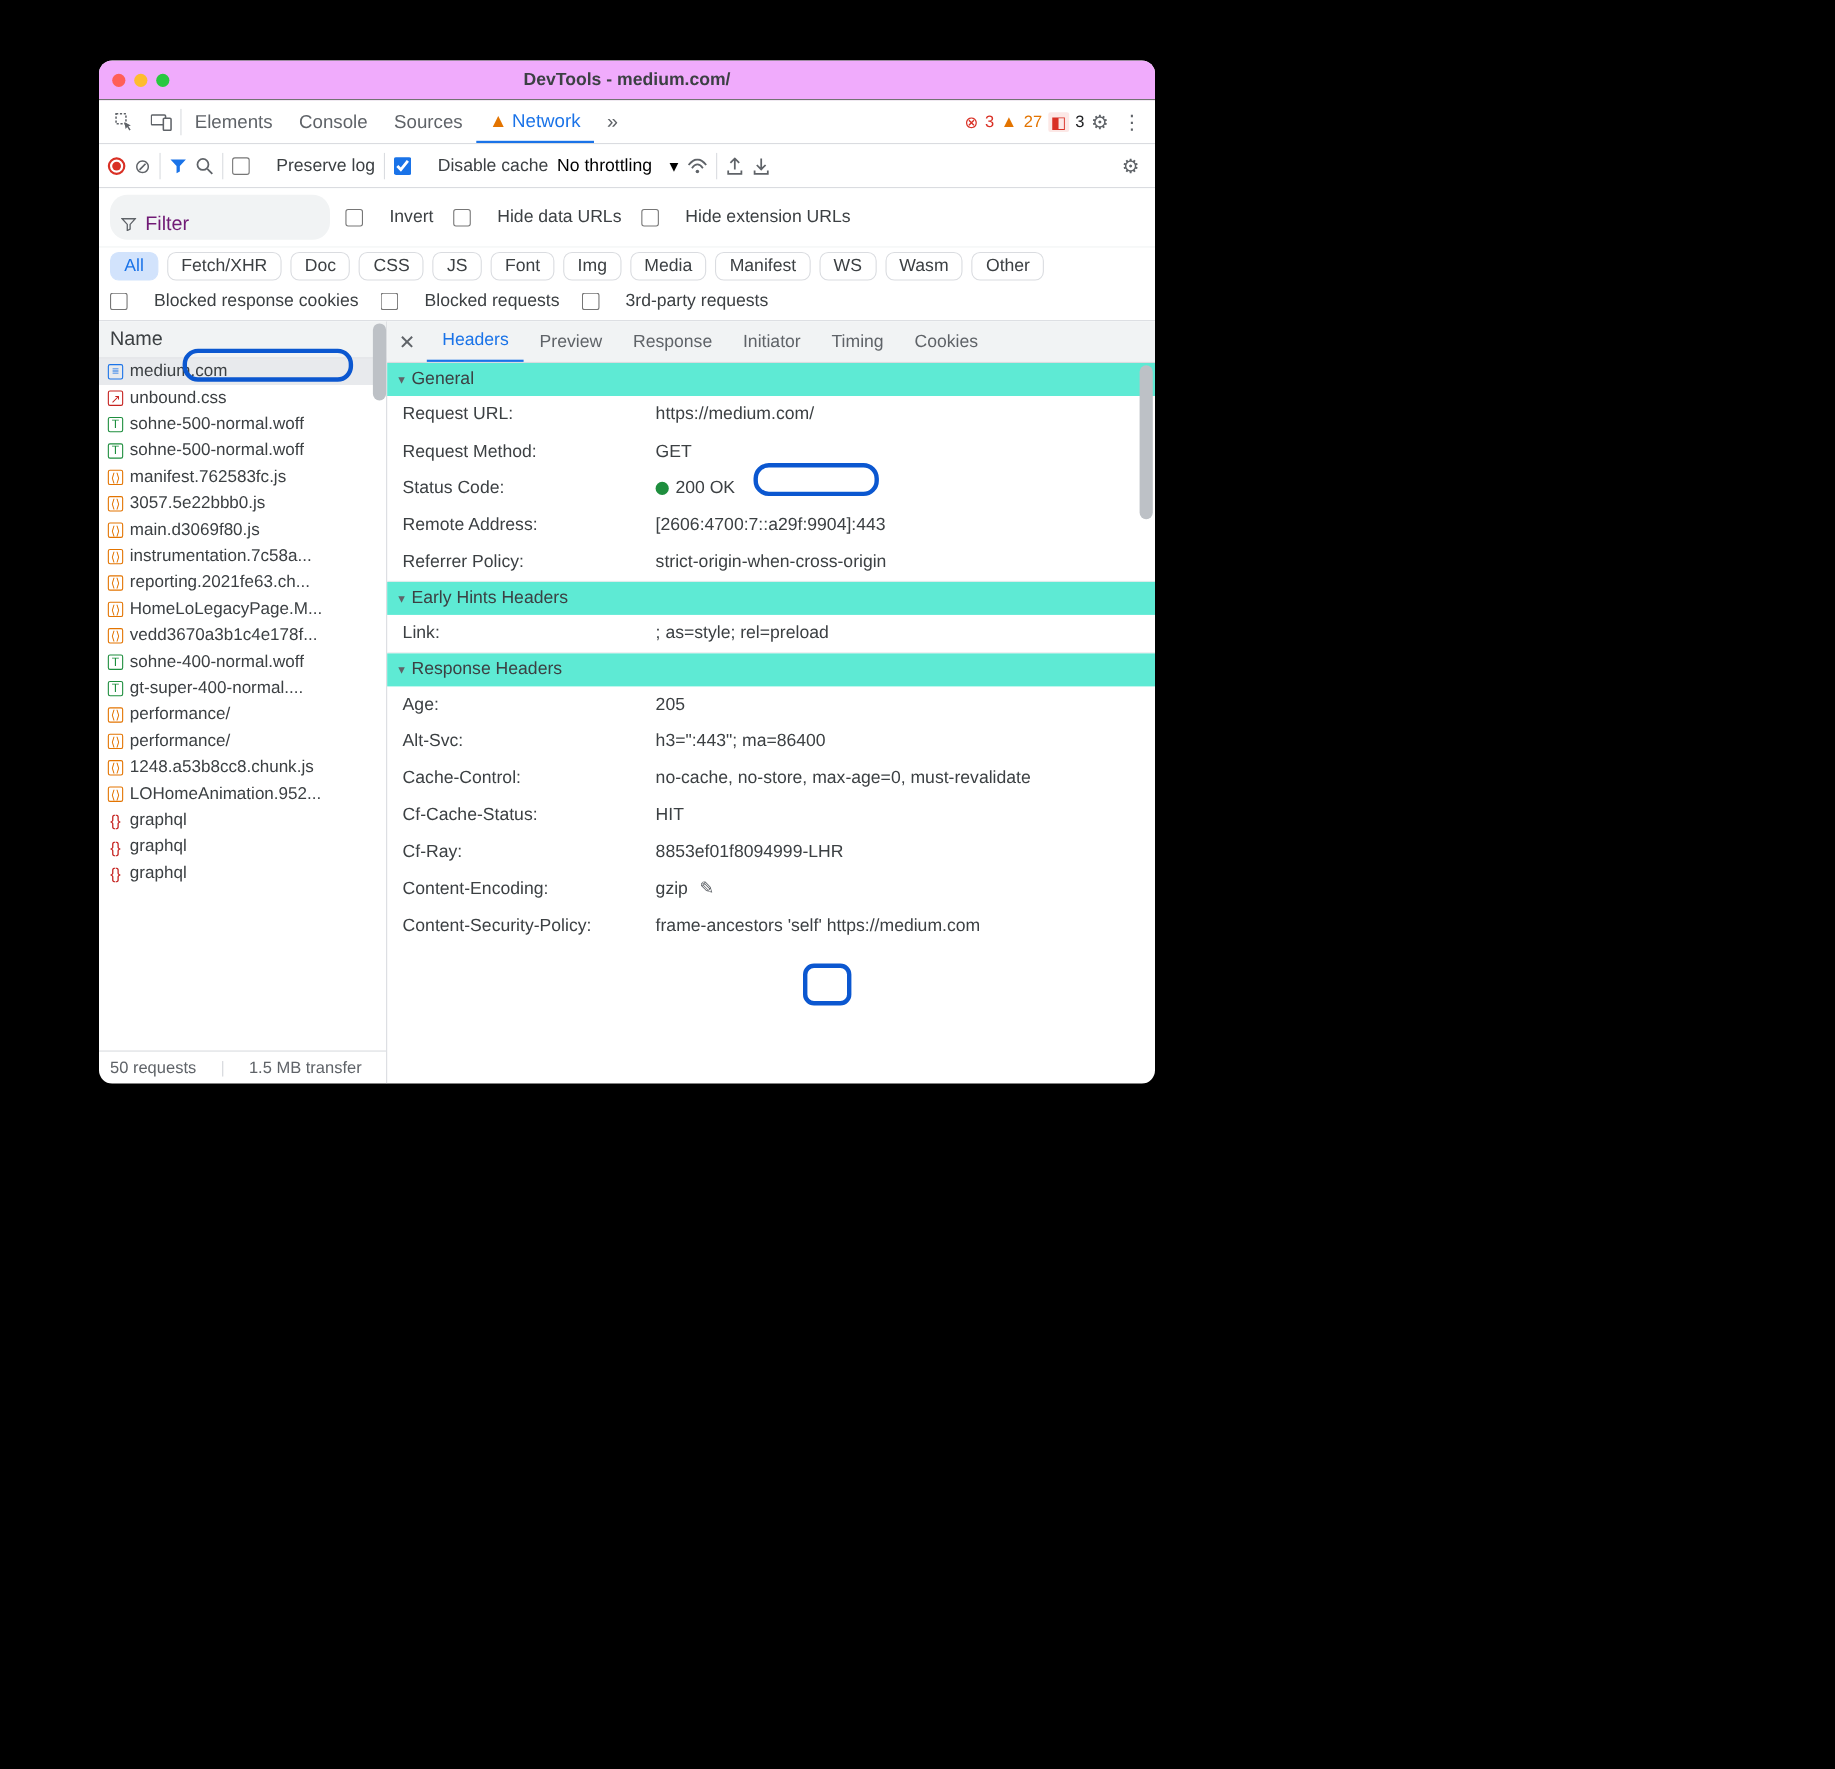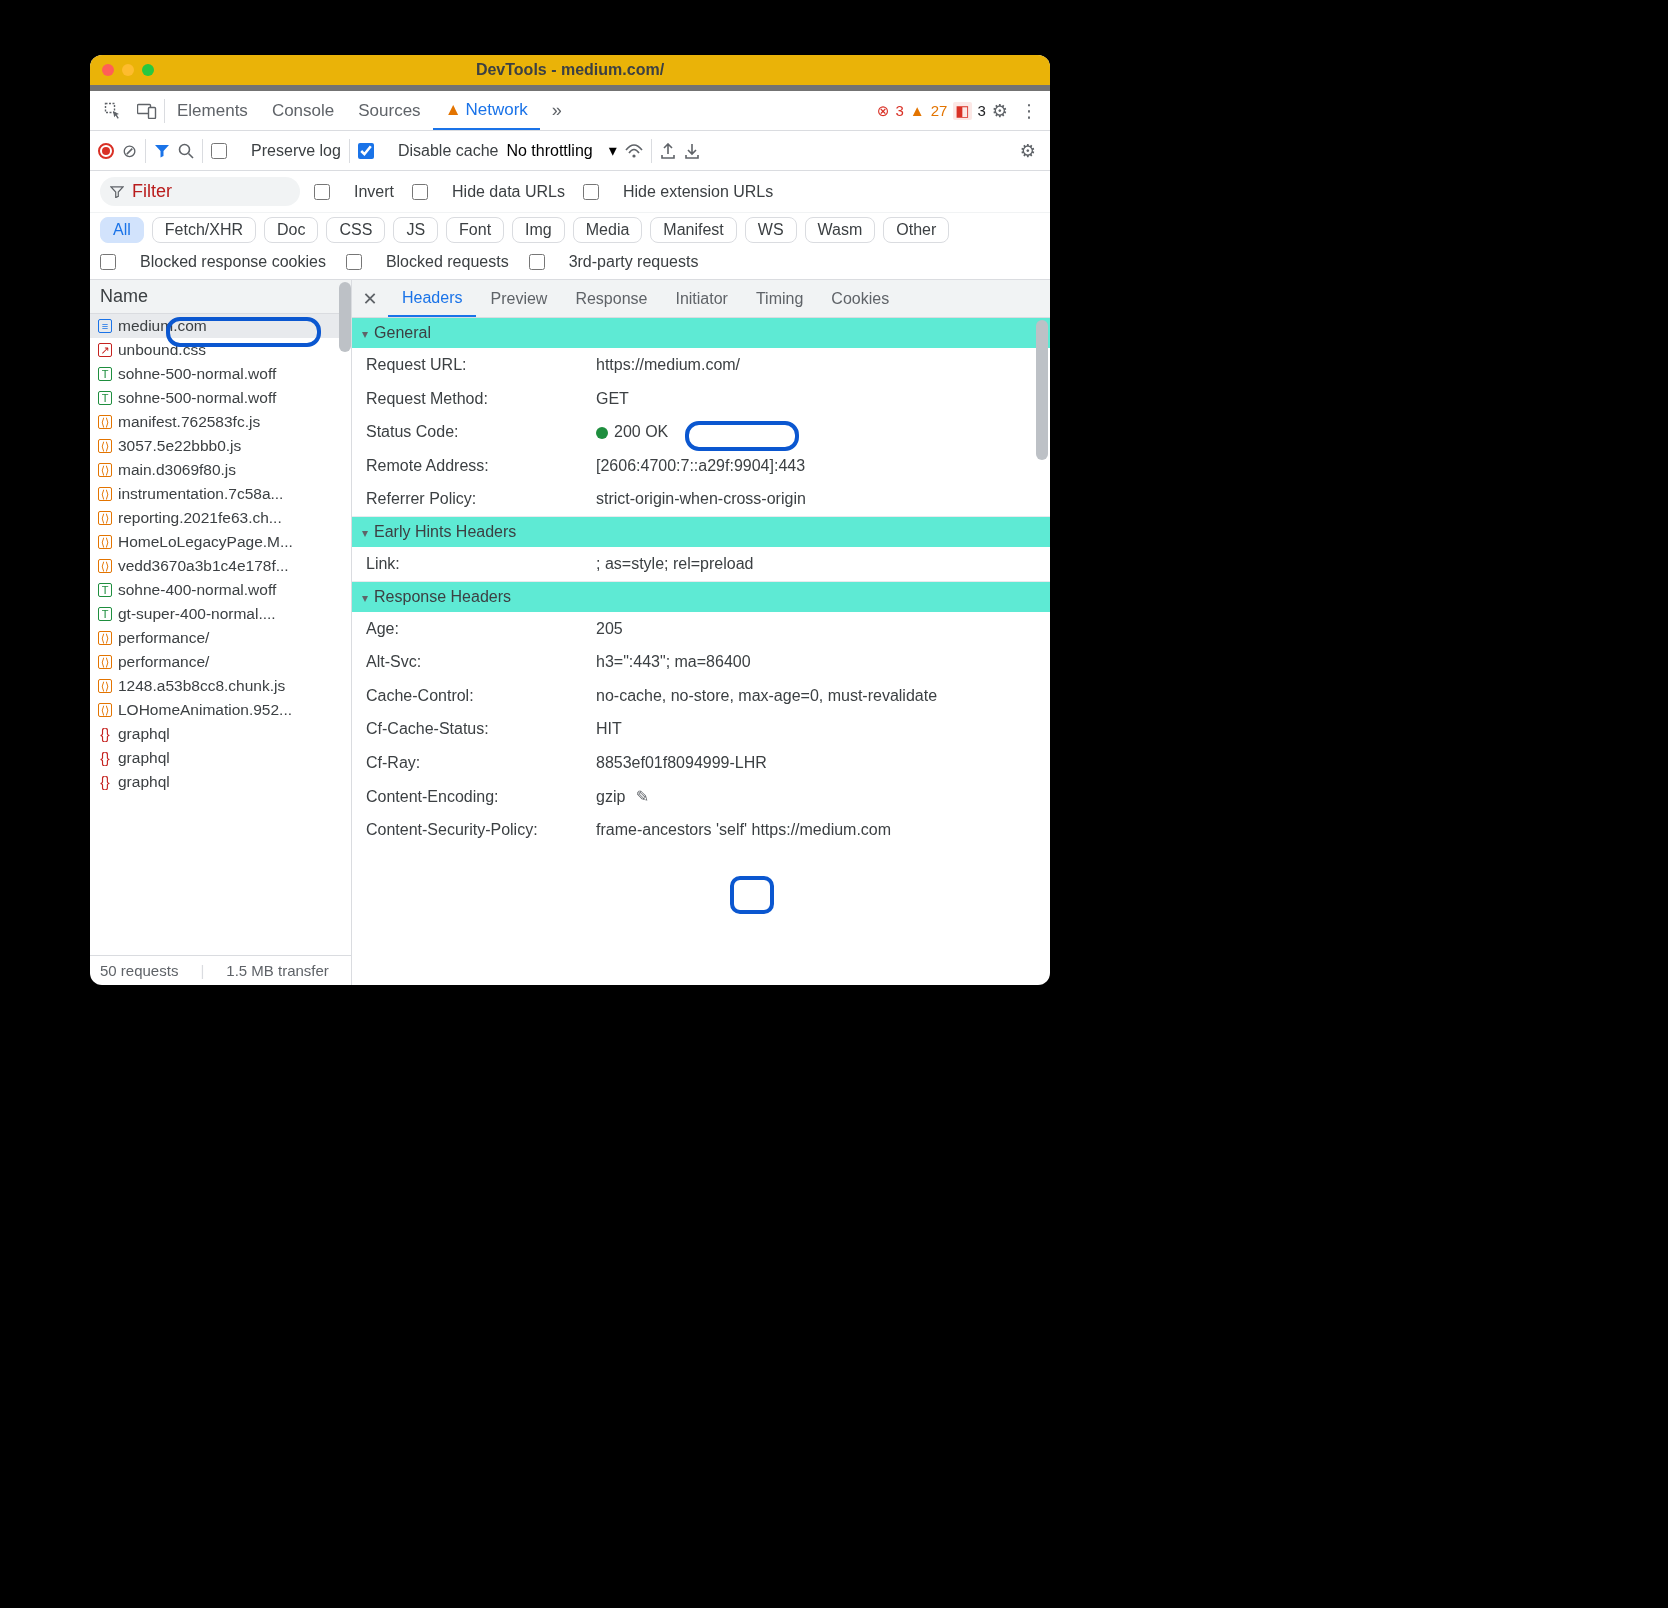--- a/index.html
+++ b/index.html
@@ -17,24 +17,24 @@
     width: 960px; height: 930px;
     background: #fff;
     border-radius: 12px;
     overflow: hidden;
     box-shadow: 0 10px 40px rgba(0,0,0,.5);
     display: flex; flex-direction: column;
   }
   
   .titlebar {
     height: 36px;
-    background: #eab308;
+    background: #f0abfc;
     display: flex; align-items: center;
     position: relative;
-    border-bottom: 6px solid #737373;
+    border-bottom: 1px solid #737373;
   }
   .traffic { display: flex; gap: 8px; padding-left: 12px; }
   .tlight { width: 12px; height: 12px; border-radius: 50%; }
   .tred { background: #ff5f57; }
   .tyellow { background: #febc2e; }
   .tgreen { background: #28c840; }
   .title { position: absolute; left: 0; right: 0; text-align: center; font-weight: 600; font-size: 16px; color: #3c4043; }
   
   .maintabs {
     height: 40px;
@@ -74,22 +74,22 @@
   .sel { color:#000000; font-size:16px; display:flex; align-items:center; gap:16px;}
   
   .filterrow {
     display:flex; align-items:center; gap:14px;
     padding: 6px 10px;
     border-bottom: 1px solid #f1f3f4;
   }
   .filterfield {
     display:flex; align-items:center; gap:8px;
     background:#f1f3f4; border-radius:16px;
-    padding:4px 16px 4px 10px; min-width:200px;
-    color:#b91c1c;
+    padding:16px 16px 4px 10px; min-width:200px;
+    color:#701a75;
   }
   
   .chiprow {
     display:flex; flex-wrap:wrap; gap:8px;
     padding: 4px 10px 6px;
   }
   .chip {
     border:1px solid #dadce0; border-radius:8px;
     padding:3px 12px; font-size:16px; color:#3c4043;
   }

